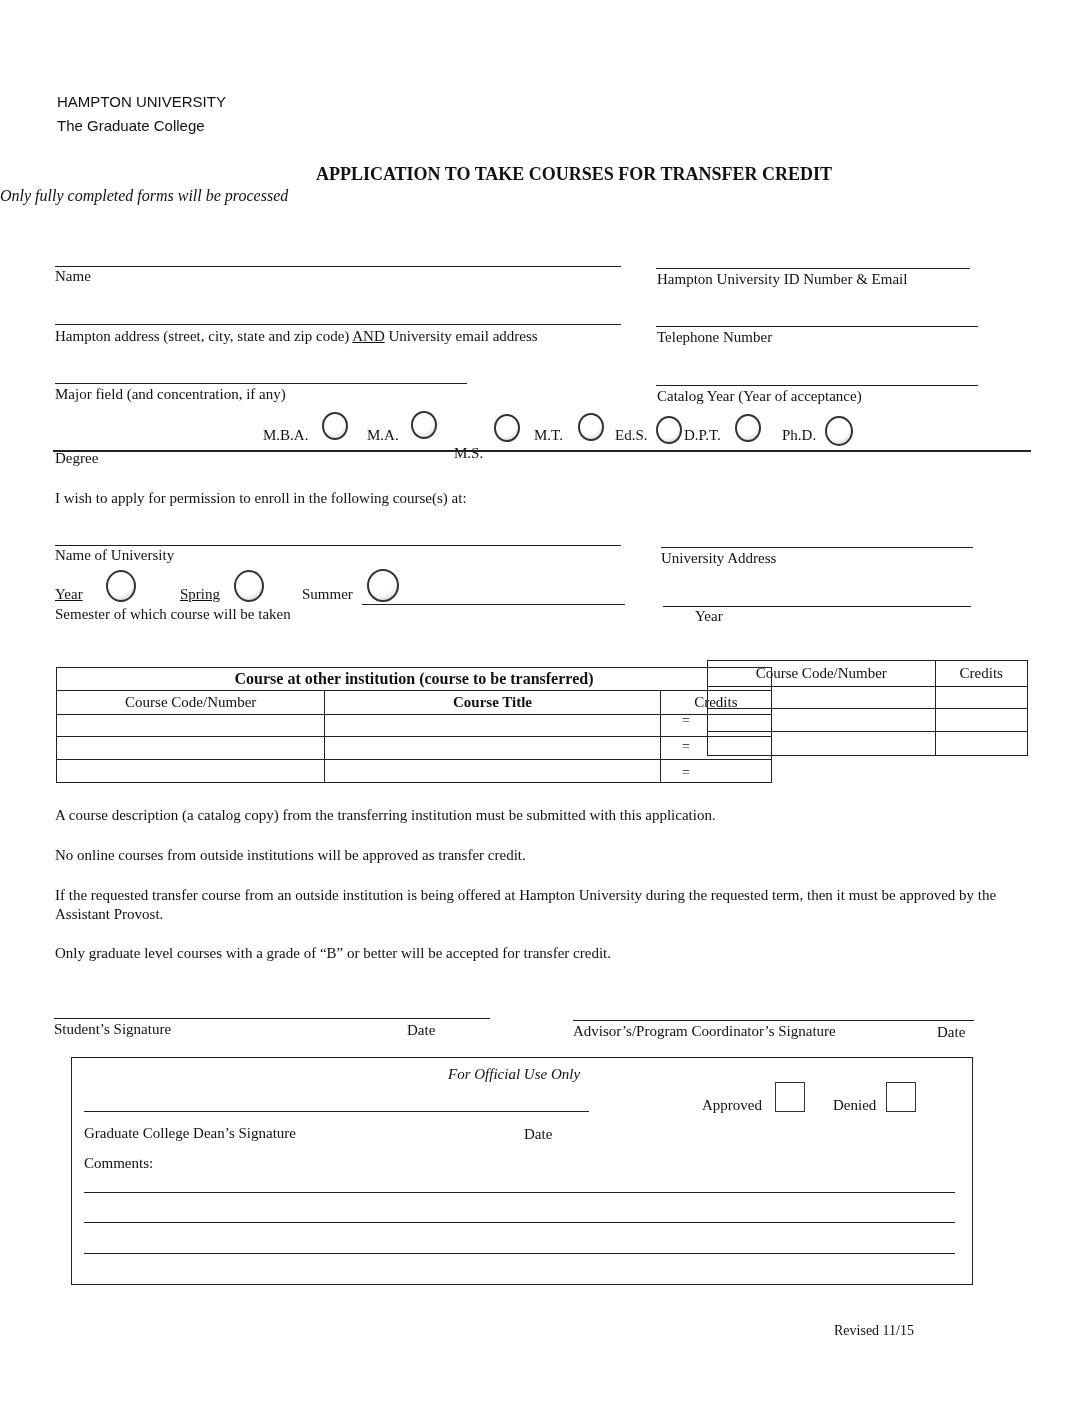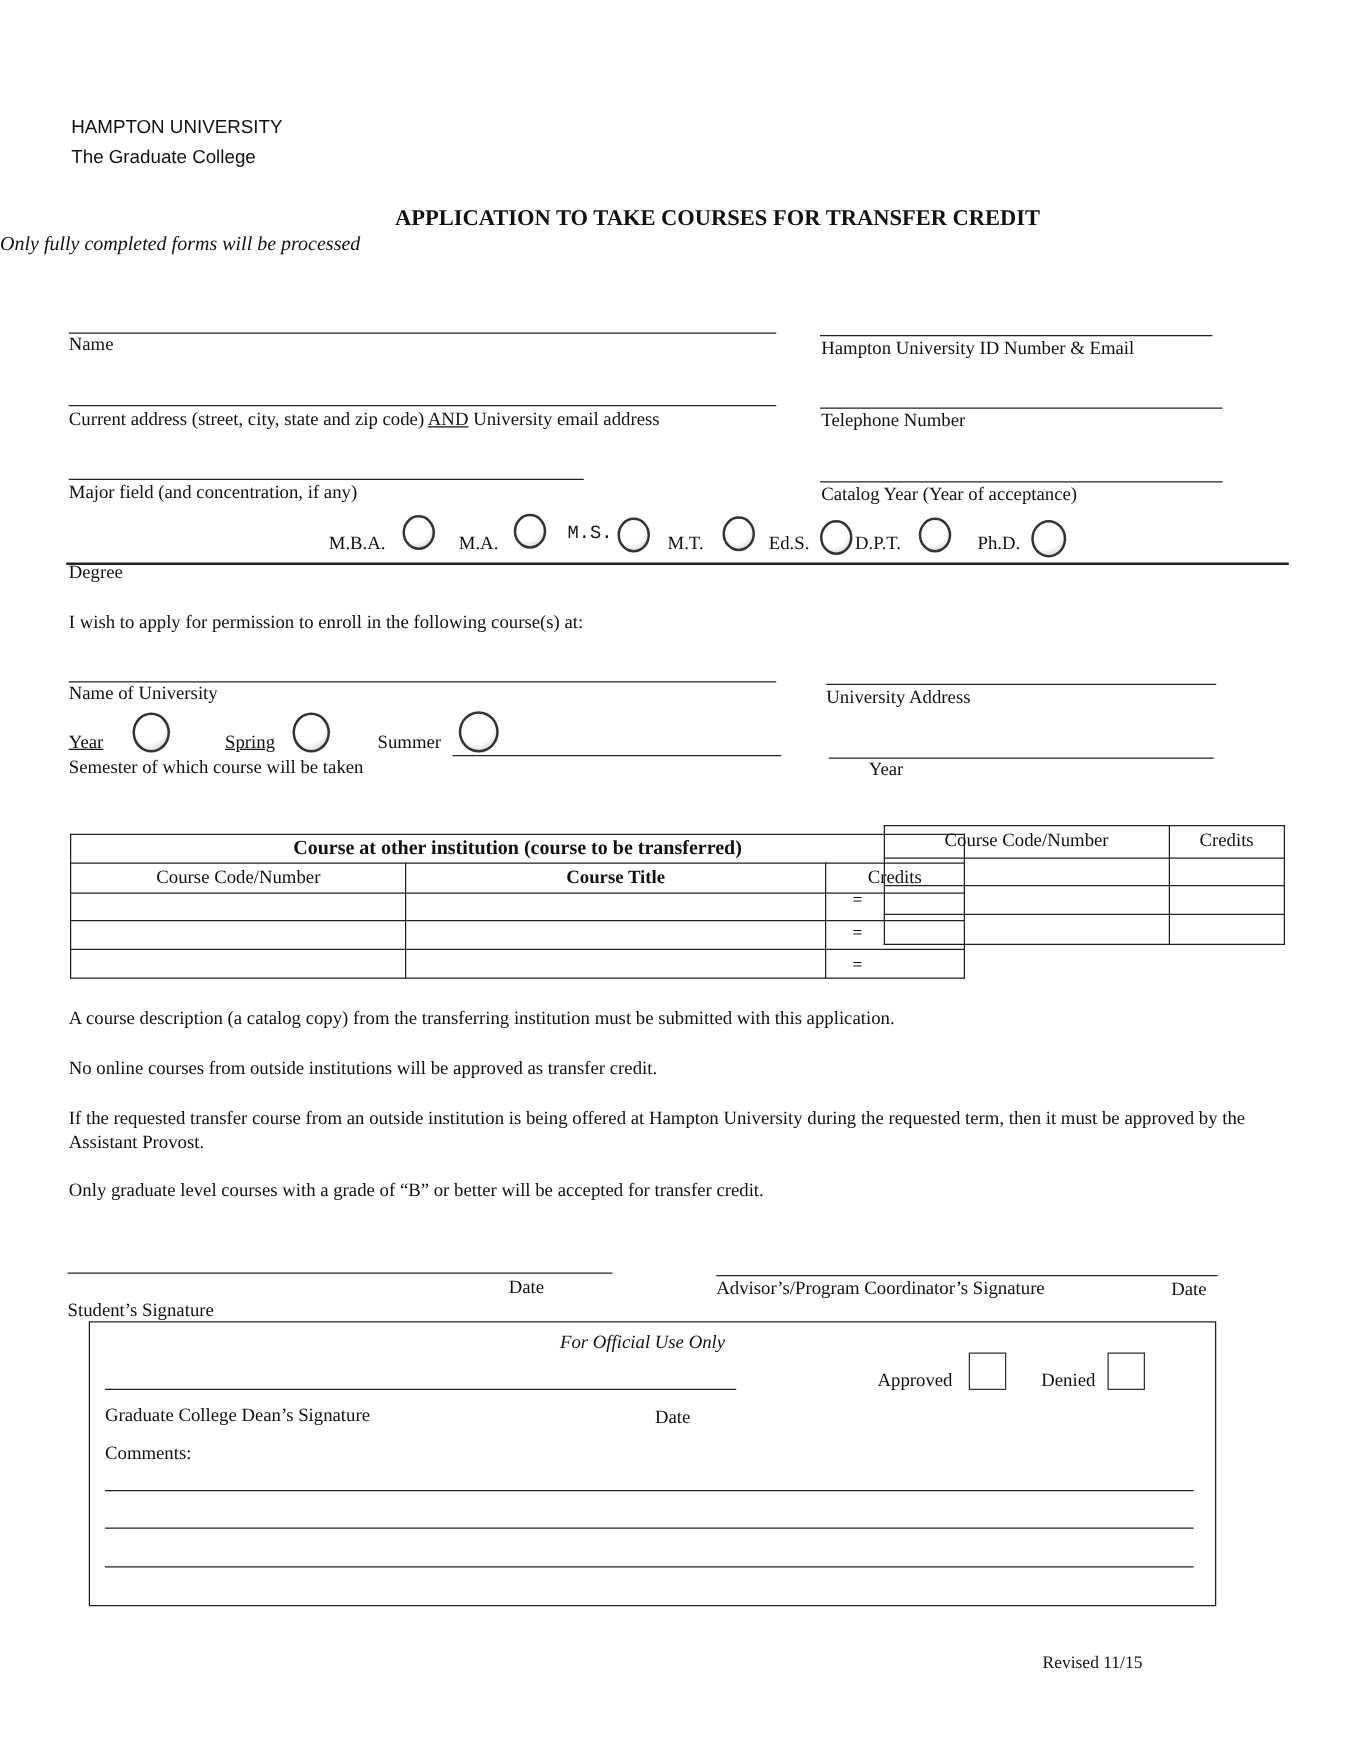--- a/index.html
+++ b/index.html
@@ -27,34 +27,34 @@
 
 <div class="abs" style="left:0;width:1148px;top:164px;text-align:center;font-weight:bold;font-size:18px;">APPLICATION TO TAKE COURSES FOR TRANSFER CREDIT</div>
 <div class="abs" style="left:0;width:876px;top:187px;text-align:left;font-style:italic;font-size:16px;">Only fully completed forms will be processed</div>
 
 <div class="line" style="left:55px;top:266px;width:566px;"></div>
 <div class="lbl" style="left:55px;top:268px;">Name</div>
 <div class="line" style="left:656px;top:268px;width:314px;"></div>
 <div class="lbl" style="left:657px;top:271px;">Hampton University ID Number &amp; Email</div>
 
 <div class="line" style="left:55px;top:324px;width:566px;"></div>
-<div class="lbl" style="left:55px;top:328px;"><span>Current address (street, city, state and zip code) </span><span style="text-decoration:underline;">AND</span><span> University email address</span></div>
+<div class="lbl" style="left:55px;top:328px;"><span>Hampton address (street, city, state and zip code) </span><span style="text-decoration:underline;">AND</span><span> University email address</span></div>
 <div class="line" style="left:656px;top:326px;width:322px;"></div>
 <div class="lbl" style="left:657px;top:329px;">Telephone Number</div>
 
 <div class="line" style="left:55px;top:383px;width:412px;"></div>
 <div class="lbl" style="left:55px;top:386px;">Major field (and concentration, if any)</div>
 <div class="line" style="left:656px;top:385px;width:322px;"></div>
 <div class="lbl" style="left:657px;top:388px;">Catalog Year (Year of acceptance)</div>
 
 <div class="lbl" style="left:263px;top:427px;">M.B.A.</div>
 <div class="radio" style="left:322px;top:412px;width:26px;height:28px;"></div>
 <div class="lbl" style="left:367px;top:427px;">M.A.</div>
 <div class="radio" style="left:411px;top:411px;width:26px;height:28px;"></div>
-<div class="lbl" style="left:454px;top:418px;font-family:Liberation Mono, monospace;">M.S.</div>
+<div class="lbl" style="left:454px;top:445px;">M.S.</div>
 <div class="radio" style="left:494px;top:414px;width:26px;height:28px;"></div>
 <div class="lbl" style="left:534px;top:427px;">M.T.</div>
 <div class="radio" style="left:578px;top:413px;width:26px;height:28px;"></div>
 <div class="lbl" style="left:615px;top:427px;">Ed.S.</div>
 <div class="radio" style="left:656px;top:416px;width:26px;height:28px;"></div>
 <div class="lbl" style="left:684px;top:427px;">D.P.T.</div>
 <div class="radio" style="left:735px;top:414px;width:26px;height:28px;"></div>
 <div class="lbl" style="left:782px;top:427px;">Ph.D.</div>
 <div class="radio" style="left:825px;top:416px;width:28px;height:30px;"></div>
 
@@ -131,21 +131,21 @@
       </tr>
 </tbody>
   </table>
 
 <div class="para" style="top:806px;">A course description (a catalog copy) from the transferring institution must be submitted with this application.</div>
 <div class="para" style="top:846px;">No online courses from outside institutions will be approved as transfer credit.</div>
 <div class="para" style="top:886px;">If the requested transfer course from an outside institution is being offered at Hampton University during the requested term, then it must be approved by the Assistant Provost.</div>
 <div class="para" style="top:944px;">Only graduate level courses with a grade of “B” or better will be accepted for transfer credit.</div>
 
 <div class="line" style="left:54px;top:1018px;width:436px;"></div>
-<div class="lbl" style="left:54px;top:1021px;margin-top:20px;">Student’s Signature</div>
+<div class="lbl" style="left:54px;top:1021px;">Student’s Signature</div>
 <div class="lbl" style="left:407px;top:1022px;">Date</div>
 <div class="line" style="left:573px;top:1020px;width:401px;"></div>
 <div class="lbl" style="left:573px;top:1023px;">Advisor’s/Program Coordinator’s Signature</div>
 <div class="lbl" style="left:937px;top:1024px;">Date</div>
 
 <div class="abs" style="left:71px;top:1057px;width:902px;height:228px;border:1.3px solid #222;box-sizing:border-box;"></div>
 <div class="lbl" style="left:448px;top:1066px;font-style:italic;">For Official Use Only</div>
 <div class="lbl" style="left:702px;top:1097px;">Approved</div>
 <div class="chk" style="left:775px;top:1082px;"></div>
 <div class="lbl" style="left:833px;top:1097px;">Denied</div>

